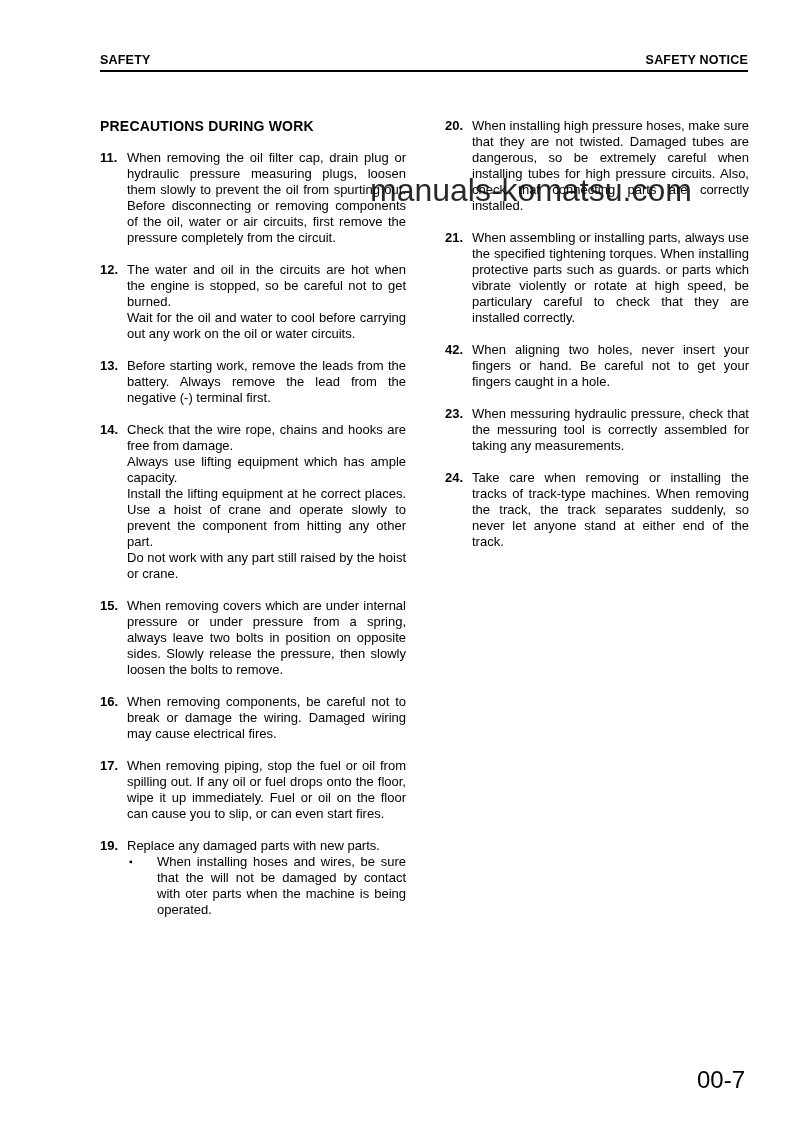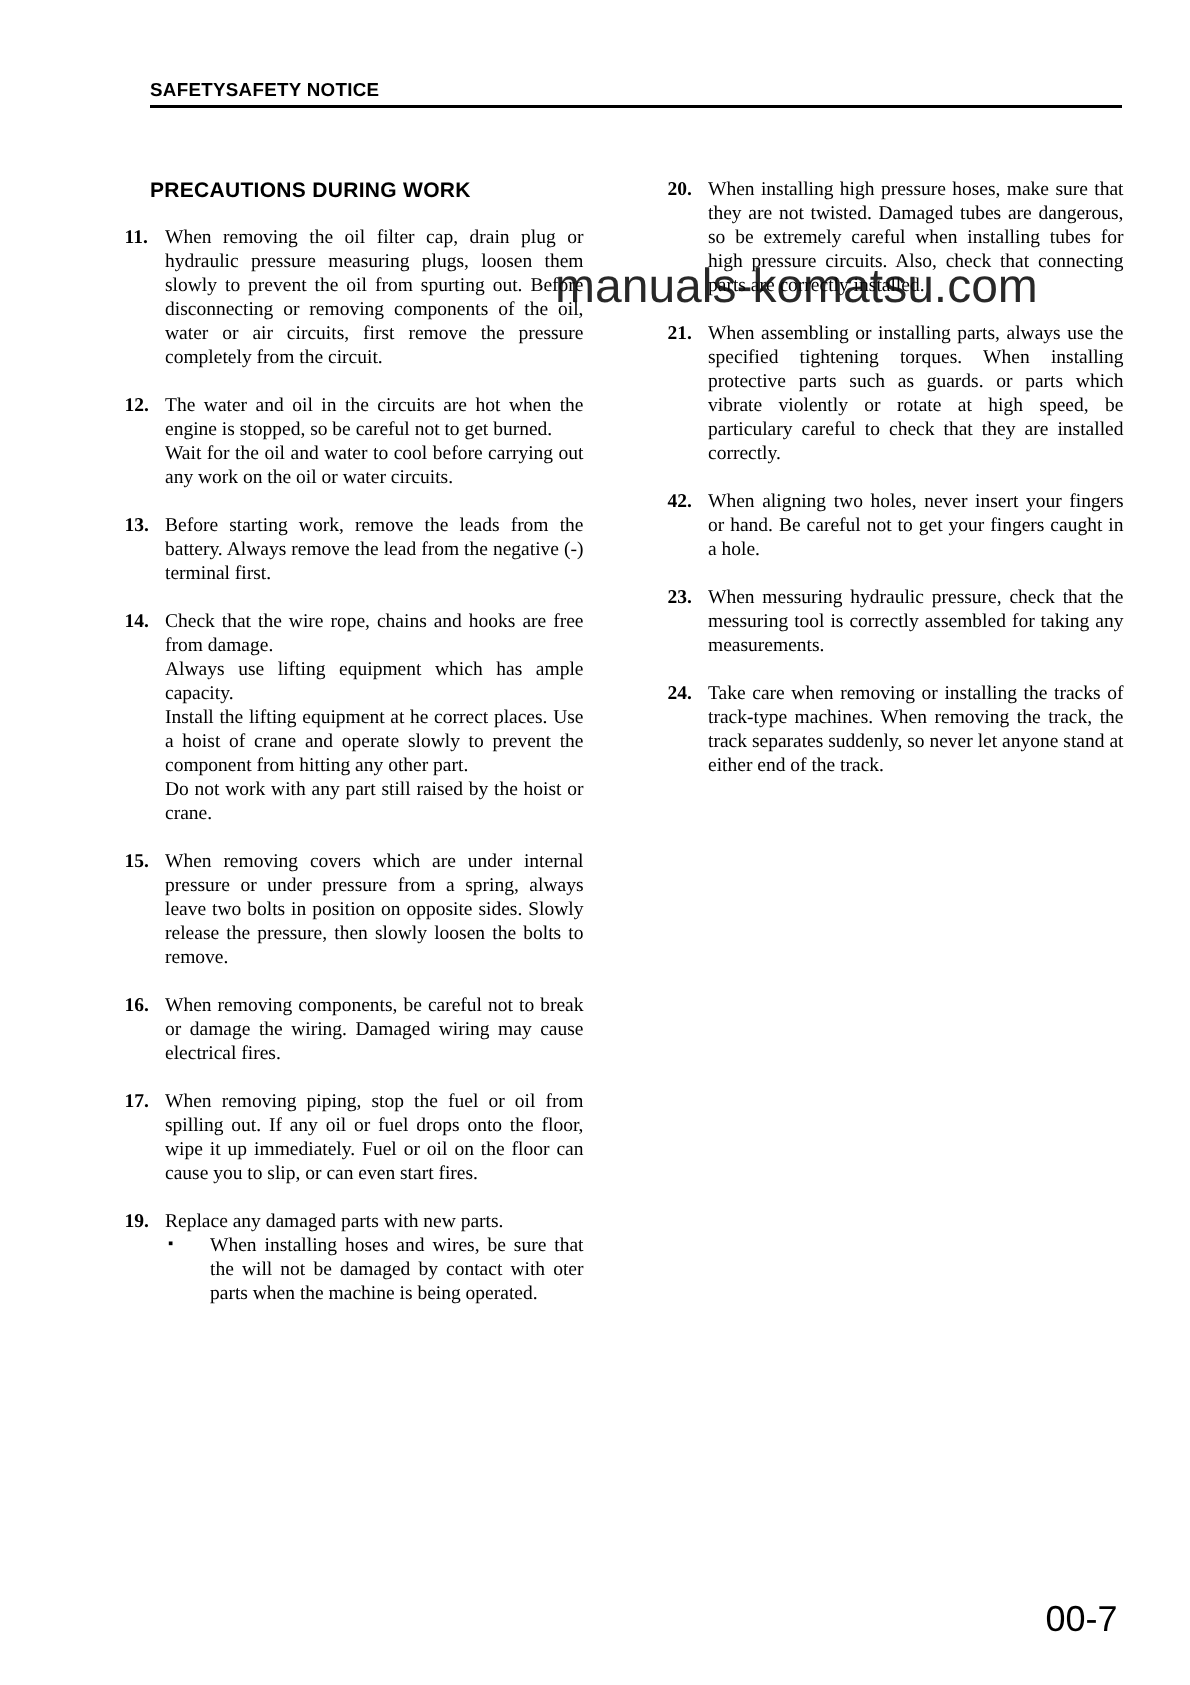--- a/index.html
+++ b/index.html
@@ -15,20 +15,21 @@
     font-family: "Liberation Sans", sans-serif;
     color: #000;
     overflow: hidden;
   }
   .running-header {
     position: absolute;
     left: 100px;
     right: 45px;
     top: 53px;
     display: flex;
+    justify-content: space-between;
     align-items: flex-end;
     border-bottom: 2.5px solid #000;
     padding-bottom: 3px;
   }
   .running-header .hdr {
     font-size: 12.5px;
     font-weight: bold;
     letter-spacing: 0.2px;
   }
   .section-title {
@@ -38,33 +39,32 @@
     font-size: 14px;
     font-weight: bold;
     letter-spacing: 0.2px;
   }
   .column {
     position: absolute;
     font-size: 13px;
     line-height: 16px;
   }
   .column.left {
-    left: 83px;
+    left: 100px;
     top: 150px;
     width: 306px;
   }
   .column.right {
     left: 445px;
     top: 118px;
     width: 304px;
   }
   .item {
     display: flex;
     margin-bottom: 16px;
-    font-family: Liberation Serif, serif;
   }
   .item .num {
     flex: 0 0 27px;
     font-weight: bold;
   }
   .item .body {
     flex: 1 1 auto;
     min-width: 0;
   }
   .para {

